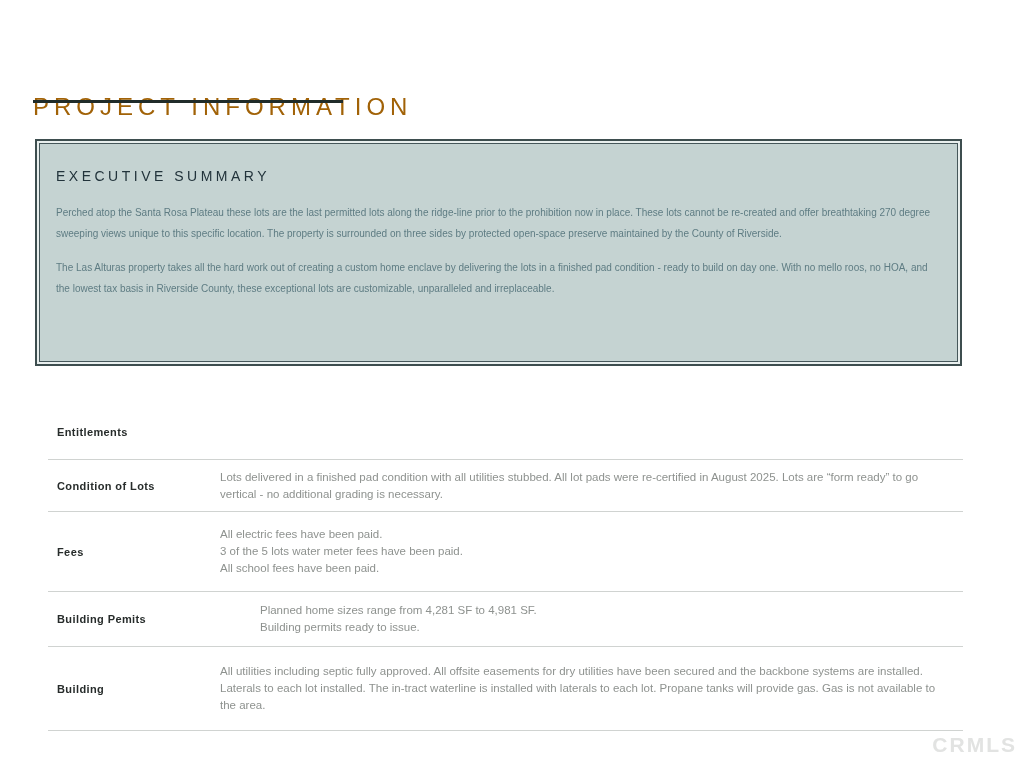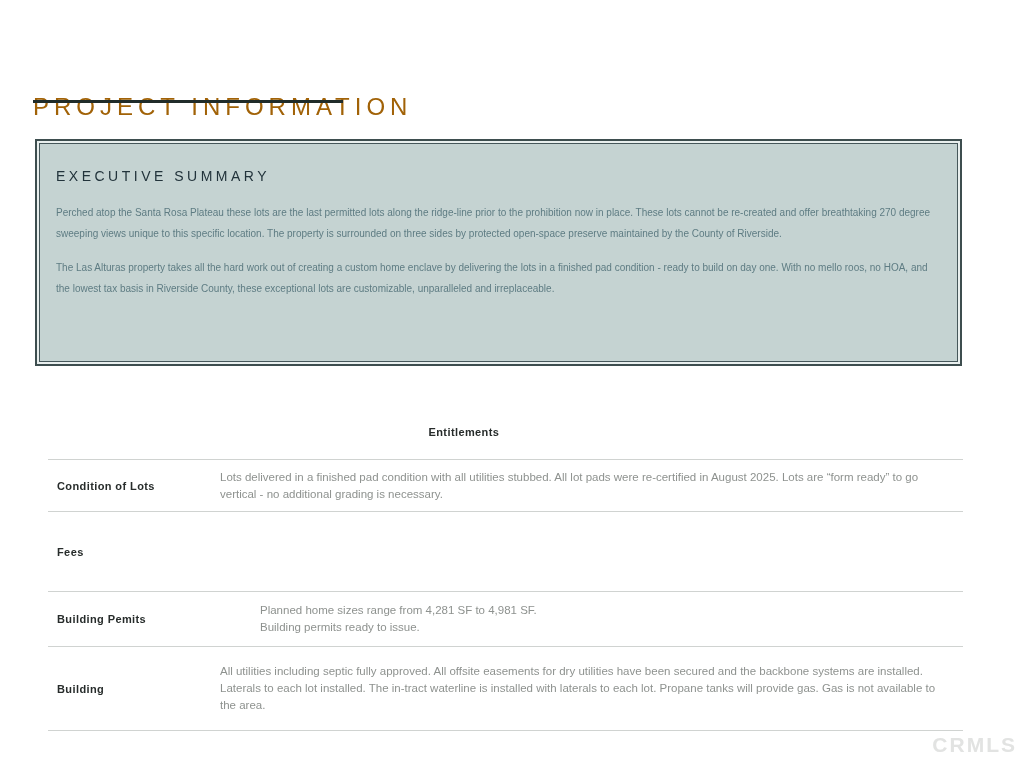--- a/index.html
+++ b/index.html
@@ -57,21 +57,21 @@
   
   .details-table {
     position: absolute; left: 48px; top: 405px;
     width: 915px;
   }
   .row {
     display: flex;
     align-items: center;
     border-bottom: 1px solid #d0d3d1;
   }
-  .row:nth-child(1) { min-height: 55px; justify-content: center; }
+  .row:nth-child(1) { min-height: 55px; }
   .row:nth-child(2) { min-height: 52px; }
   .row:nth-child(3) { min-height: 80px; }
   .row:nth-child(4) { min-height: 55px; gap: 40px; }
   .row:nth-child(5) { min-height: 84px; }
   .row .label {
     width: 172px;
     flex: 0 0 172px;
     padding-left: 9px;
     font-size: 11px;
     font-weight: bold;
@@ -118,20 +118,25 @@
 
   <div class="row">
     <div class="label">Condition of Lots</div>
     <div class="value">
           <div class="line">Lots delivered in a finished pad condition with all utilities stubbed.  All lot pads were re-certified in August 2025.  Lots are “form ready” to go vertical - no additional grading is necessary.</div>
         </div>
   </div>
 
   <div class="row">
     <div class="label">Fees</div>
+    <div class="value">
+          <div class="line">All electric fees have been paid.</div>
+          <div class="line">3 of the 5 lots water meter fees have been paid.</div>
+          <div class="line">All school fees have been paid.</div>
+        </div>
   </div>
 
   <div class="row">
     <div class="label">Building Pemits</div>
     <div class="value">
           <div class="line">Planned home sizes range from 4,281 SF to 4,981 SF.</div>
           <div class="line">Building permits ready to issue.</div>
         </div>
   </div>
 

